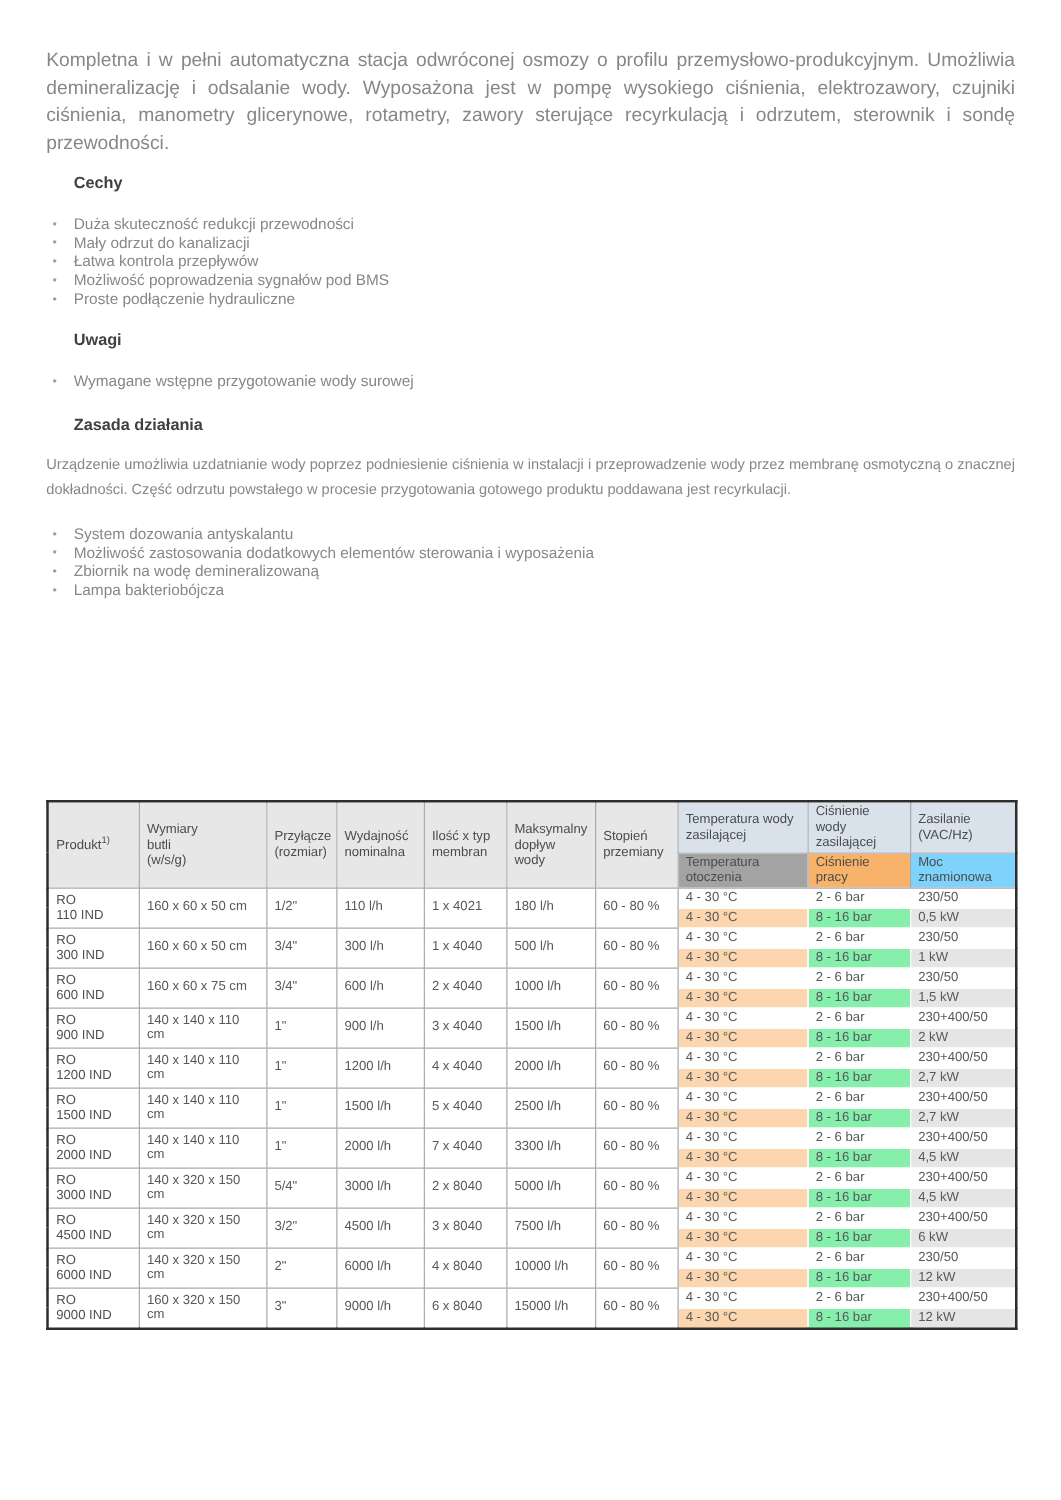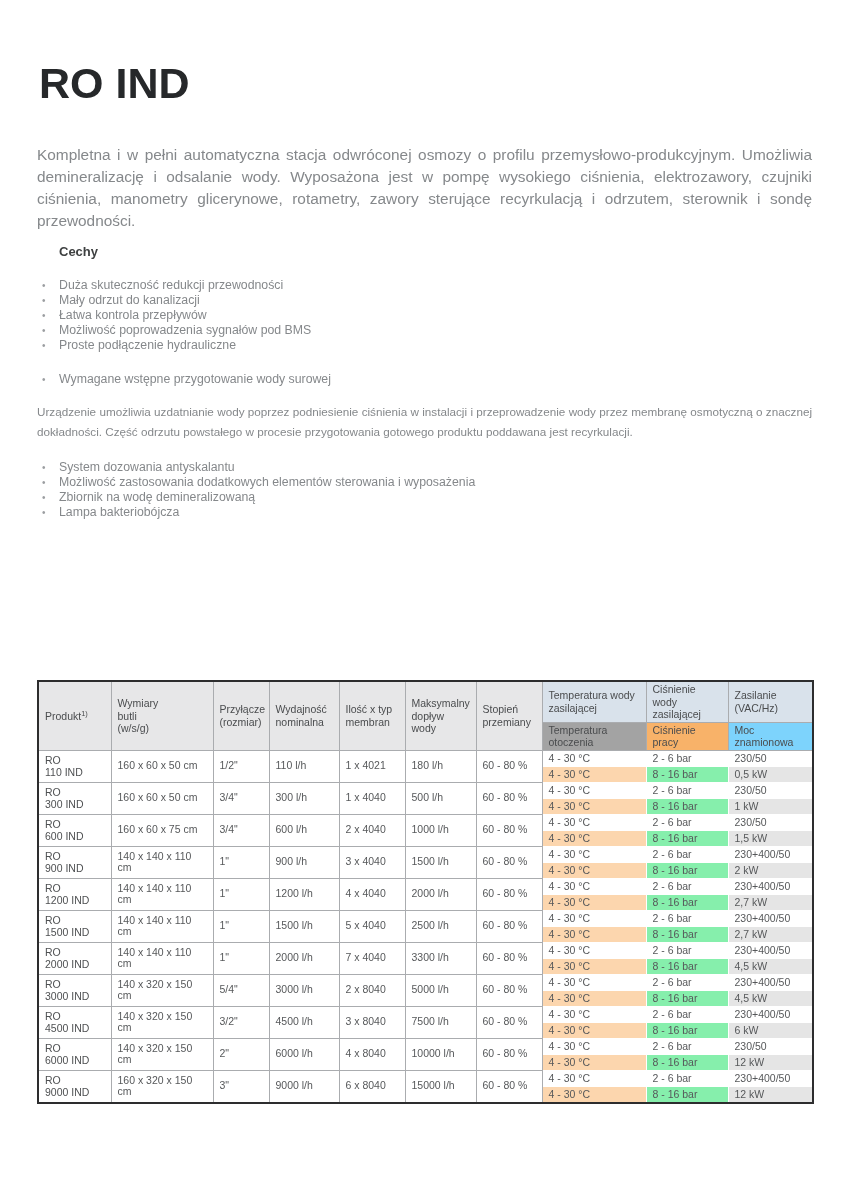--- a/index.html
+++ b/index.html
@@ -71,37 +71,38 @@
   tr.subB td.r-press{background:#86efac;}
   tr.subB td.r-power{background:#e5e5e5;}
   sup{font-size:7.5px;line-height:0;}
 </style>
 </head>
 <body>
 
 <div class="page">
   <div class="content">
 
-    <h1 class="title">RO IND</h1>
 
     <p class="intro">Kompletna i w pełni automatyczna stacja odwróconej osmozy o profilu przemysłowo-produkcyjnym. Umożliwia demineralizację i odsalanie wody. Wyposażona jest w pompę wysokiego ciśnienia, elektrozawory, czujniki ciśnienia, manometry glicerynowe, rotametry, zawory sterujące recyrkulacją i odrzutem, sterownik i sondę przewodności.</p>
 
     <h2 class="sec-heading h-cechy">Cechy</h2>
     <ul class="blist">
       <li><span class="blt">•</span><span>Duża skuteczność redukcji przewodności</span></li>
       <li><span class="blt">•</span><span>Mały odrzut do kanalizacji</span></li>
       <li><span class="blt">•</span><span>Łatwa kontrola przepływów</span></li>
       <li><span class="blt">•</span><span>Możliwość poprowadzenia sygnałów pod BMS</span></li>
       <li><span class="blt">•</span><span>Proste podłączenie hydrauliczne</span></li>
     </ul>
 
+    <h2 class="sec-heading h-uwagi">Uwagi</h2>
     <ul class="blist">
       <li><span class="blt">•</span><span>Wymagane wstępne przygotowanie wody surowej</span></li>
     </ul>
 
+    <h2 class="sec-heading h-zasada">Zasada działania</h2>
     <p class="body-par">Urządzenie umożliwia uzdatnianie wody poprzez podniesienie ciśnienia w instalacji i przeprowadzenie wody przez membranę osmotyczną o znacznej dokładności. Część odrzutu powstałego w procesie przygotowania gotowego produktu poddawana jest recyrkulacji.</p>
 
     <ul class="blist">
       <li><span class="blt">•</span><span>System dozowania antyskalantu</span></li>
       <li><span class="blt">•</span><span>Możliwość zastosowania dodatkowych elementów sterowania i wyposażenia</span></li>
       <li><span class="blt">•</span><span>Zbiornik na wodę demineralizowaną</span></li>
       <li><span class="blt">•</span><span>Lampa bakteriobójcza</span></li>
     </ul>
 
     <div class="table-wrap">

